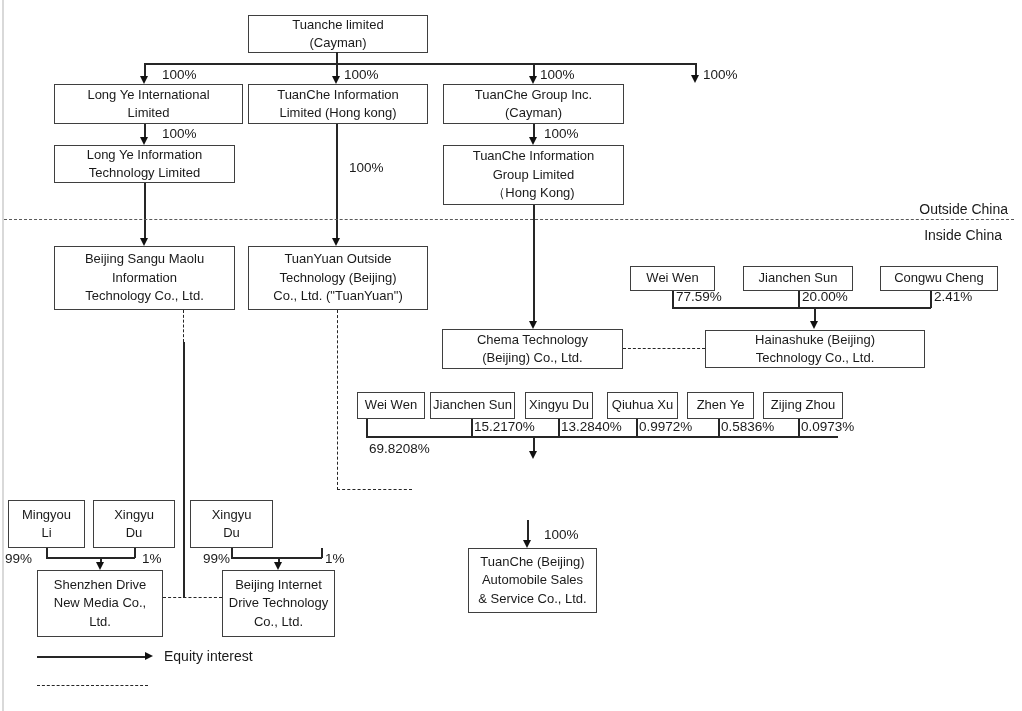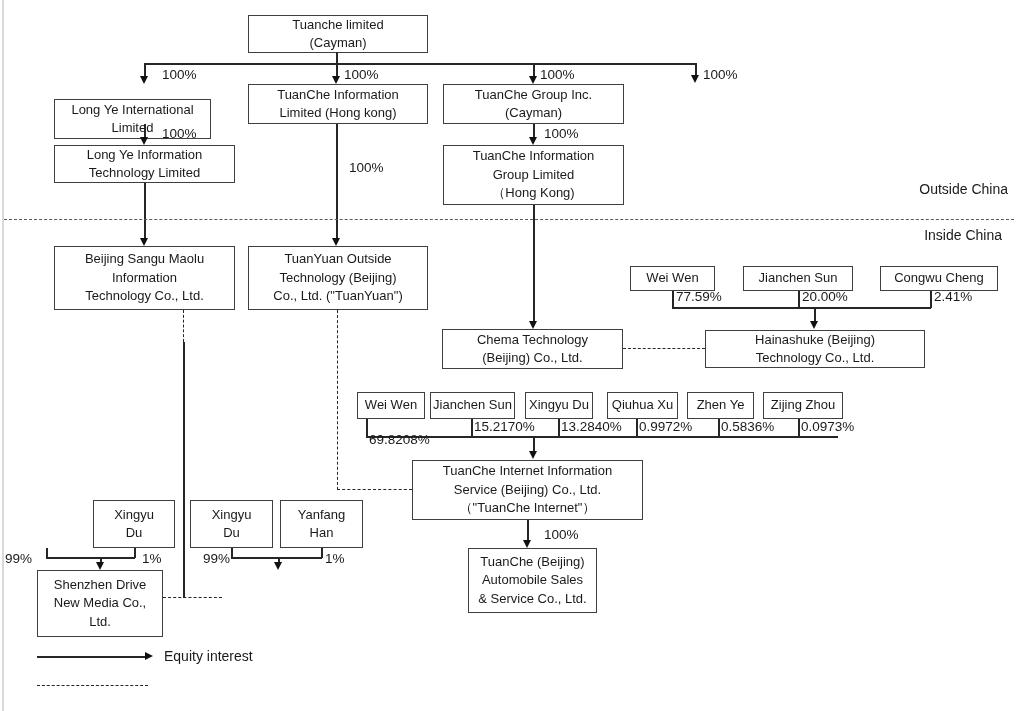--- a/index.html
+++ b/index.html
@@ -28,21 +28,21 @@
 
 <div class="canvas">
 
   <div class="edge" style="left:2px;top:0;width:2px;height:711px"></div>
 
   <div class="node" style="left:248px;top:15px;width:180px;height:38px">
     <span>Tuanche limited</span>
     <span>(Cayman)</span>
   </div>
 
-  <div class="node" style="left:54px;top:99px;width:157px;height:40px">
+  <div class="node" style="left:54px;top:84px;width:189px;height:40px">
     <span>Long Ye International</span>
     <span>Limited</span>
   </div>
 
   <div class="node" style="left:248px;top:84px;width:180px;height:40px">
     <span>TuanChe Information</span>
     <span>Limited (Hong kong)</span>
   </div>
 
   <div class="node" style="left:443px;top:84px;width:181px;height:40px">
@@ -106,49 +106,49 @@
   <div class="node" style="left:607px;top:392px;width:71px;height:27px">
     <span>Qiuhua Xu</span>
   </div>
   <div class="node" style="left:687px;top:392px;width:67px;height:27px">
     <span>Zhen Ye</span>
   </div>
   <div class="node" style="left:763px;top:392px;width:80px;height:27px">
     <span>Zijing Zhou</span>
   </div>
 
-  <div class="node" style="left:412px;top:460px;width:231px;height:60px">
-    <span>TuanChe Internet Information</span>
-    <span>Service (Beijing) Co., Ltd.</span>
-    <span>（"TuanChe Internet"）</span>
-  </div>
 
   <div class="node" style="left:468px;top:548px;width:129px;height:65px">
     <span>TuanChe (Beijing)</span>
     <span>Automobile Sales</span>
     <span>&amp; Service Co., Ltd.</span>
   </div>
 
+  <div class="node" style="left:8px;top:500px;width:77px;height:48px">
+    <span>Mingyou</span>
+    <span>Li</span>
+  </div>
   <div class="node" style="left:93px;top:500px;width:82px;height:48px">
     <span>Xingyu</span>
     <span>Du</span>
   </div>
   <div class="node" style="left:190px;top:500px;width:83px;height:48px">
     <span>Xingyu</span>
     <span>Du</span>
-  </div>
-  <div class="node" style="left:280px;top:500px;width:83px;height:48px">
-    <span>Yanfang</span>
-    <span>Han</span>
   </div>
 
   <div class="node" style="left:37px;top:570px;width:126px;height:67px">
     <span>Shenzhen Drive</span>
     <span>New Media Co.,</span>
     <span>Ltd.</span>
+  </div>
+  <div class="node" style="left:222px;top:570px;width:113px;height:67px">
+    <span>Beijing Internet</span>
+    <span>Drive Technology</span>
+    <span>Co., Ltd.</span>
   </div>
 
   <div class="v" style="left:336px;top:52px;height:12px"></div>
   <div class="h" style="left:144px;top:63px;width:551px"></div>
   <div class="v" style="left:144px;top:63px;height:14px"></div>
   <div class="arrD" style="left:140px;top:76px"></div>
   <div class="v" style="left:336px;top:63px;height:14px"></div>
   <div class="arrD" style="left:332px;top:76px"></div>
   <div class="v" style="left:533px;top:63px;height:14px"></div>
   <div class="arrD" style="left:529px;top:76px"></div>
@@ -164,21 +164,21 @@
   <div class="v" style="left:533px;top:124px;height:14px"></div>
   <div class="arrD" style="left:529px;top:137px"></div>
 
   <div class="v" style="left:533px;top:205px;height:117px"></div>
   <div class="arrD" style="left:529px;top:321px"></div>
 
   <div class="v" style="left:144px;top:183px;height:56px"></div>
   <div class="arrD" style="left:140px;top:238px"></div>
 
   <div class="divider" style="left:4px;top:219px;width:1010px"></div>
-  <div class="rlabel" style="left:868px;top:181px;width:140px">Outside China</div>
+  <div class="rlabel" style="left:868px;top:201px;width:140px">Outside China</div>
   <div class="rlabel" style="left:868px;top:227px;width:134px">Inside China</div>
 
   <div class="v" style="left:672px;top:291px;height:17px"></div>
   <div class="v" style="left:798px;top:291px;height:17px"></div>
   <div class="v" style="left:930px;top:291px;height:17px"></div>
   <div class="h" style="left:672px;top:307px;width:259px"></div>
   <div class="v" style="left:814px;top:307px;height:15px"></div>
   <div class="arrD" style="left:810px;top:321px"></div>
 
   <div class="hd" style="left:623px;top:348px;width:82px"></div>
@@ -218,21 +218,21 @@
   <span class="pct" style="left:162px;top:67px">100%</span>
   <span class="pct" style="left:344px;top:67px">100%</span>
   <span class="pct" style="left:540px;top:67px">100%</span>
   <span class="pct" style="left:703px;top:67px">100%</span>
   <span class="pct" style="left:162px;top:126px">100%</span>
   <span class="pct" style="left:544px;top:126px">100%</span>
   <span class="pct" style="left:349px;top:160px">100%</span>
   <span class="pct" style="left:676px;top:289px">77.59%</span>
   <span class="pct" style="left:802px;top:289px">20.00%</span>
   <span class="pct" style="left:934px;top:289px">2.41%</span>
-  <span class="pct" style="left:369px;top:432px">69.8208%</span>
+  <span class="pct" style="left:369px;top:441px">69.8208%</span>
   <span class="pct" style="left:474px;top:419px">15.2170%</span>
   <span class="pct" style="left:561px;top:419px">13.2840%</span>
   <span class="pct" style="left:639px;top:419px">0.9972%</span>
   <span class="pct" style="left:721px;top:419px">0.5836%</span>
   <span class="pct" style="left:801px;top:419px">0.0973%</span>
   <span class="pct" style="left:544px;top:527px">100%</span>
   <span class="pct" style="left:5px;top:551px">99%</span>
   <span class="pct" style="left:142px;top:551px">1%</span>
   <span class="pct" style="left:203px;top:551px">99%</span>
   <span class="pct" style="left:325px;top:551px">1%</span>

